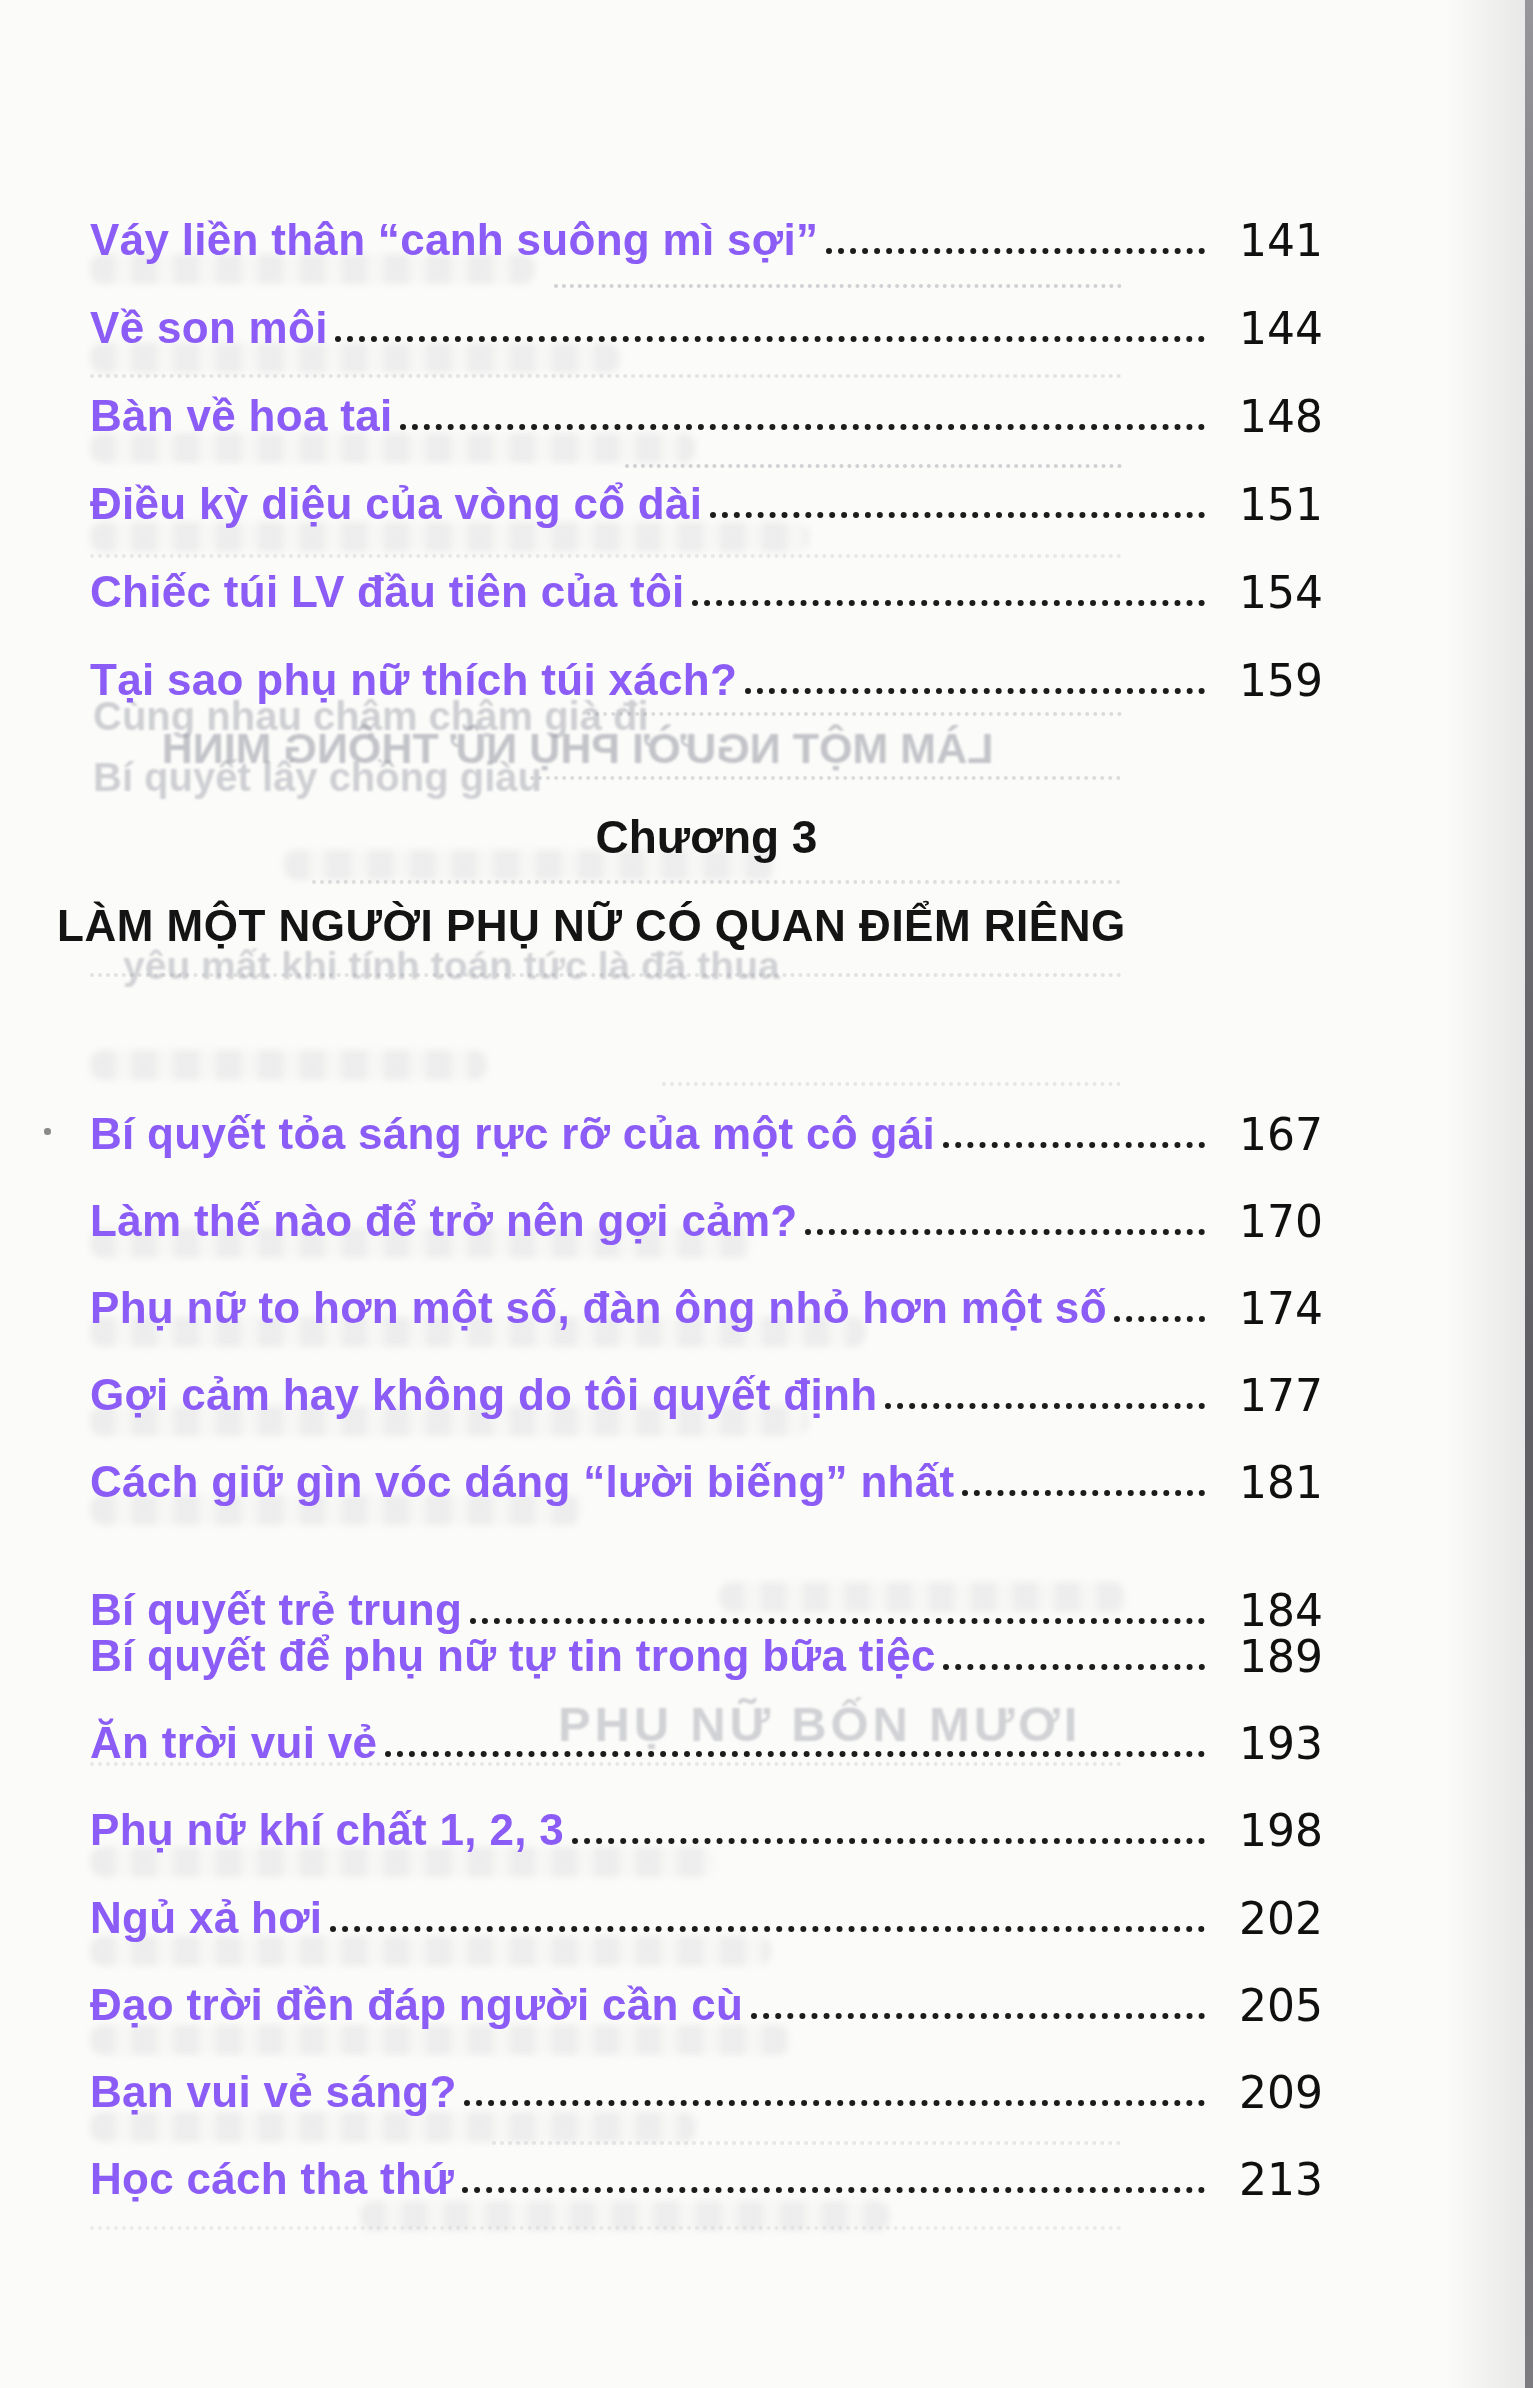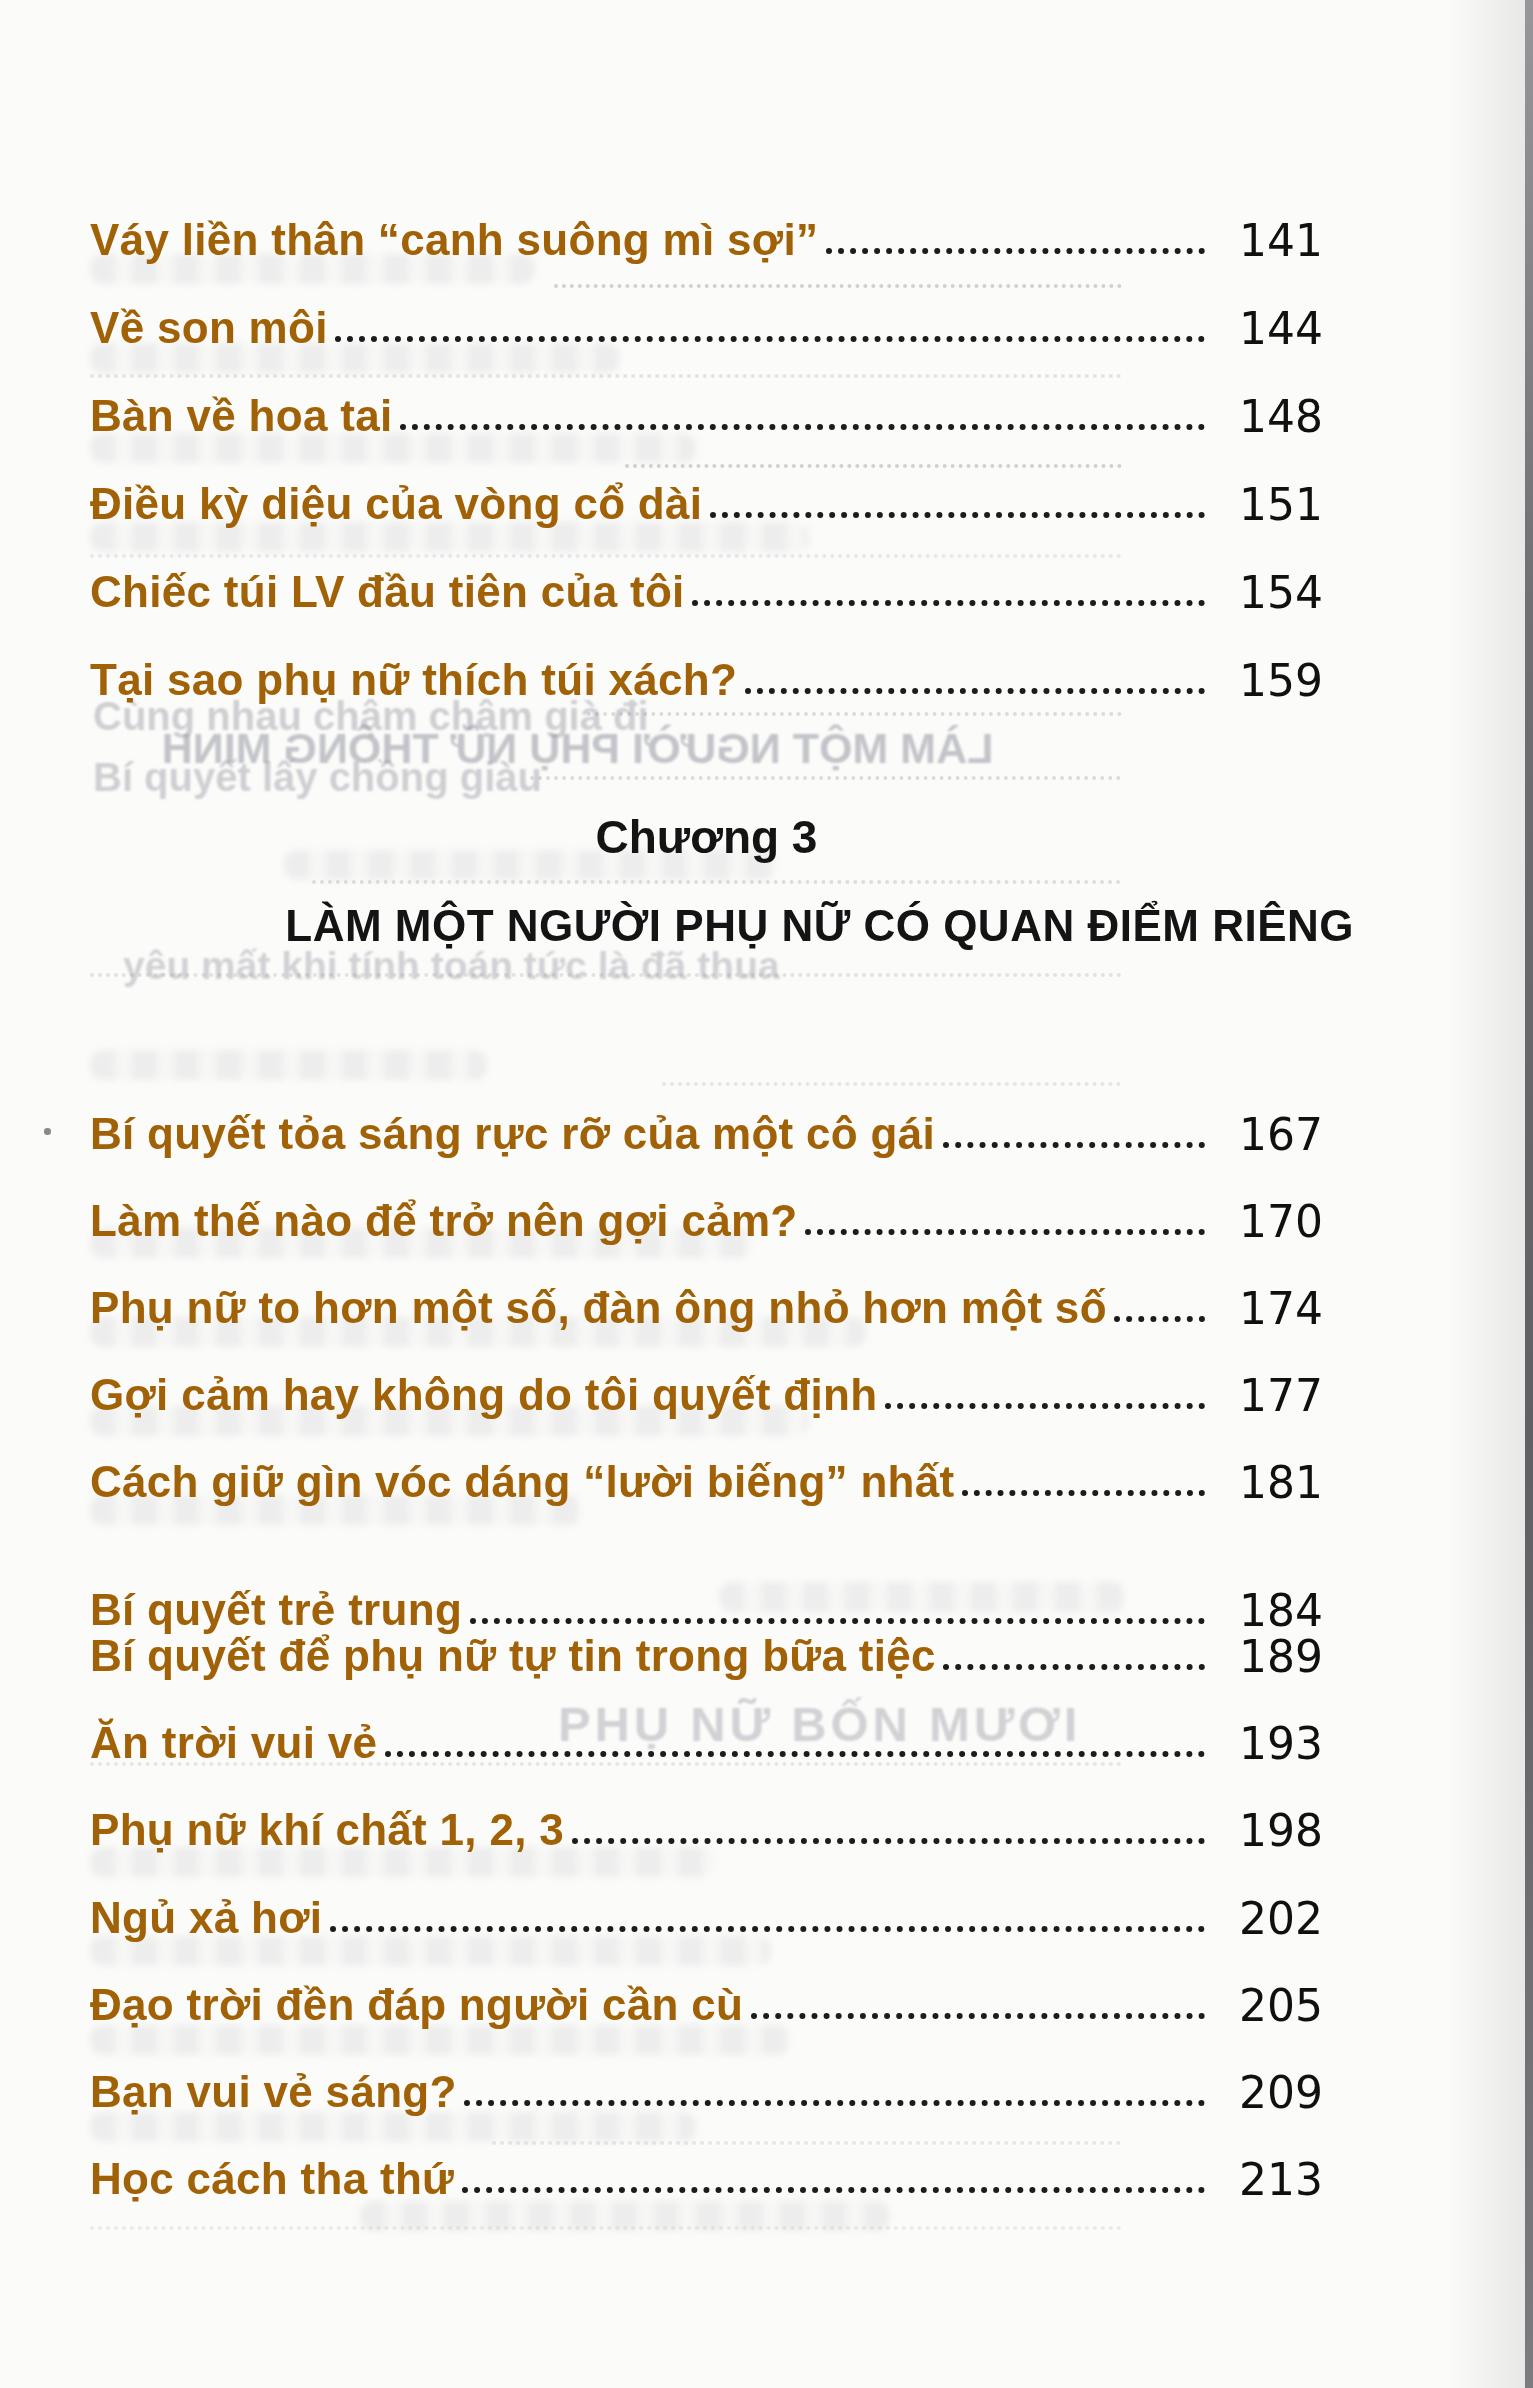--- a/index.html
+++ b/index.html
@@ -9,41 +9,41 @@
     background:#fbfbf9;
     overflow:hidden;
     font-family:"Liberation Sans",sans-serif;
   }
   
   .toc-row{
     position:absolute;left:90px;width:1233px;height:66px;
     display:flex;align-items:flex-end;z-index:5;
   }
   .toc-title{
-    font-size:44px;font-weight:bold;color:#a16207;
+    font-size:44px;font-weight:bold;color:#8b5cf6;
     white-space:nowrap;letter-spacing:0.3px;line-height:1.2;
   }
   .toc-dots{
     flex:1;min-width:26.5px;
     border-bottom:6.6px dotted #1c1c1c;
     margin:0 5.7px 13.2px 7.6px;
   }
   .toc-page{
     font-family:"DejaVu Sans",sans-serif;
     font-size:44px;font-weight:normal;color:#101010;
     min-width:112px;text-align:right;line-height:1.15;
   }
   
   .chapter-kicker{
     position:absolute;left:90px;width:1233px;top:810px;
     text-align:center;font-size:46px;font-weight:bold;color:#141414;z-index:5;
   }
   .chapter-title{
     position:absolute;left:57px;width:1297px;top:901px;
-    text-align:right;font-size:44px;font-weight:bold;color:#141414;
+    text-align:left;font-size:44px;font-weight:bold;color:#141414;
     letter-spacing:0.5px;z-index:5;white-space:nowrap;
   }
   
   .ghost{
     position:absolute;color:rgba(150,152,162,.55);
     filter:blur(1.2px);z-index:1;white-space:nowrap;
   }
   .ghost.mirrored{transform:scaleX(-1);}
   .ghost-leader{
     position:absolute;border-bottom:4.7px dotted rgba(140,142,152,.38);

